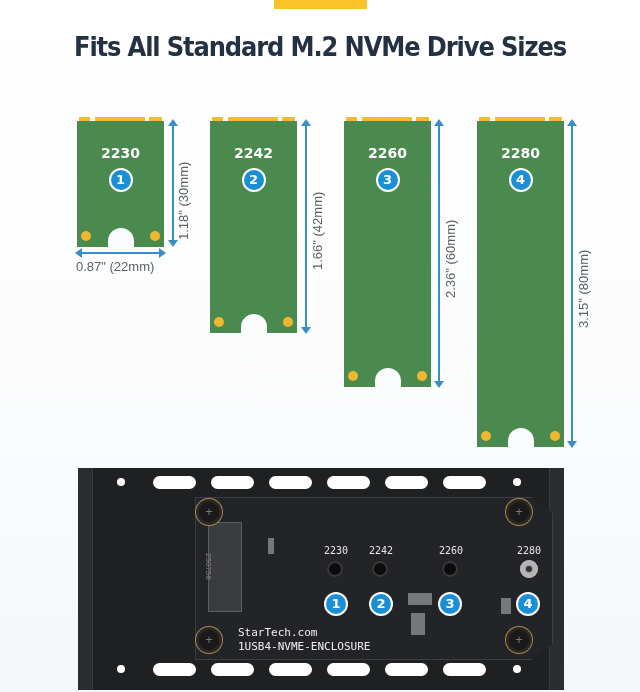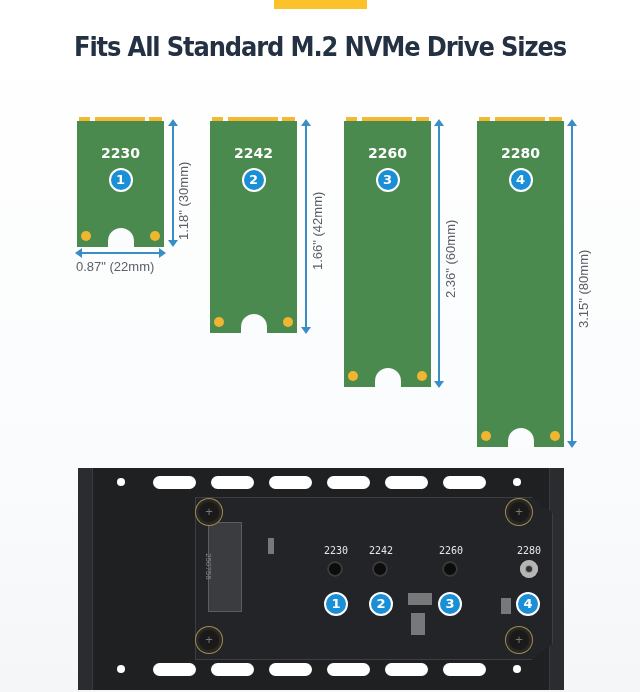--- a/index.html
+++ b/index.html
@@ -177,20 +177,22 @@
 
     <div class="std-label" style="left:321px;top:47px;">2280</div>
     <div class="standoff" style="left:324px;top:62px;"></div>
     <div class="badge" style="left:320px;top:94px;">4</div>
 
     <div class="smd" style="left:212px;top:95px;width:24px;height:12px;"></div>
     <div class="smd" style="left:215px;top:115px;width:14px;height:22px;"></div>
     <div class="smd" style="left:305px;top:100px;width:10px;height:16px;"></div>
 
     <div class="pcb-brand">
+      <div>StarTech.com</div>
+      <div>1USB4-NVME-ENCLOSURE</div>
     </div>
   </div>
 
   <div class="screw" style="left:121px;top:34px;"></div>
   <div class="screw" style="left:121px;top:162px;"></div>
   <div class="screw" style="left:431px;top:34px;"></div>
   <div class="screw" style="left:431px;top:162px;"></div>
 </div>
 
 </body></html>

